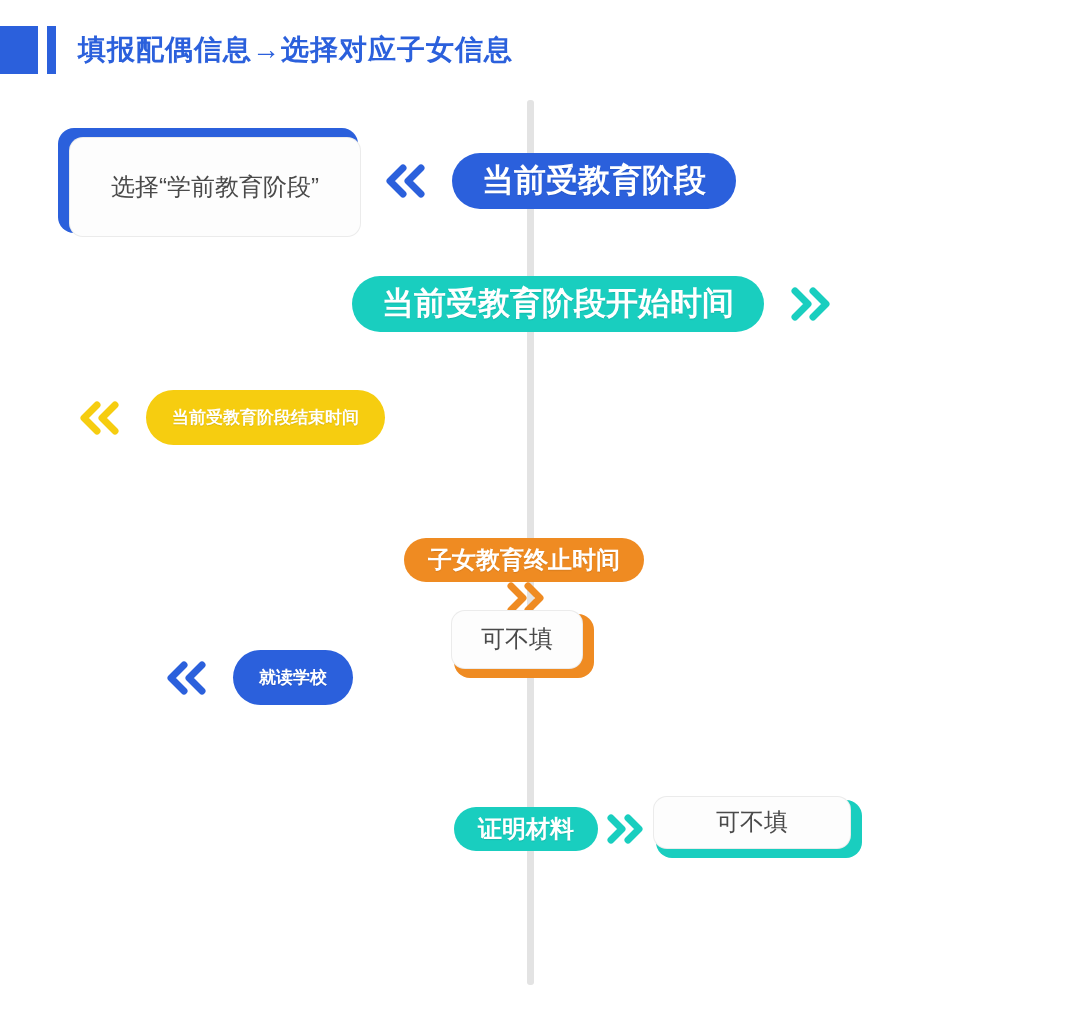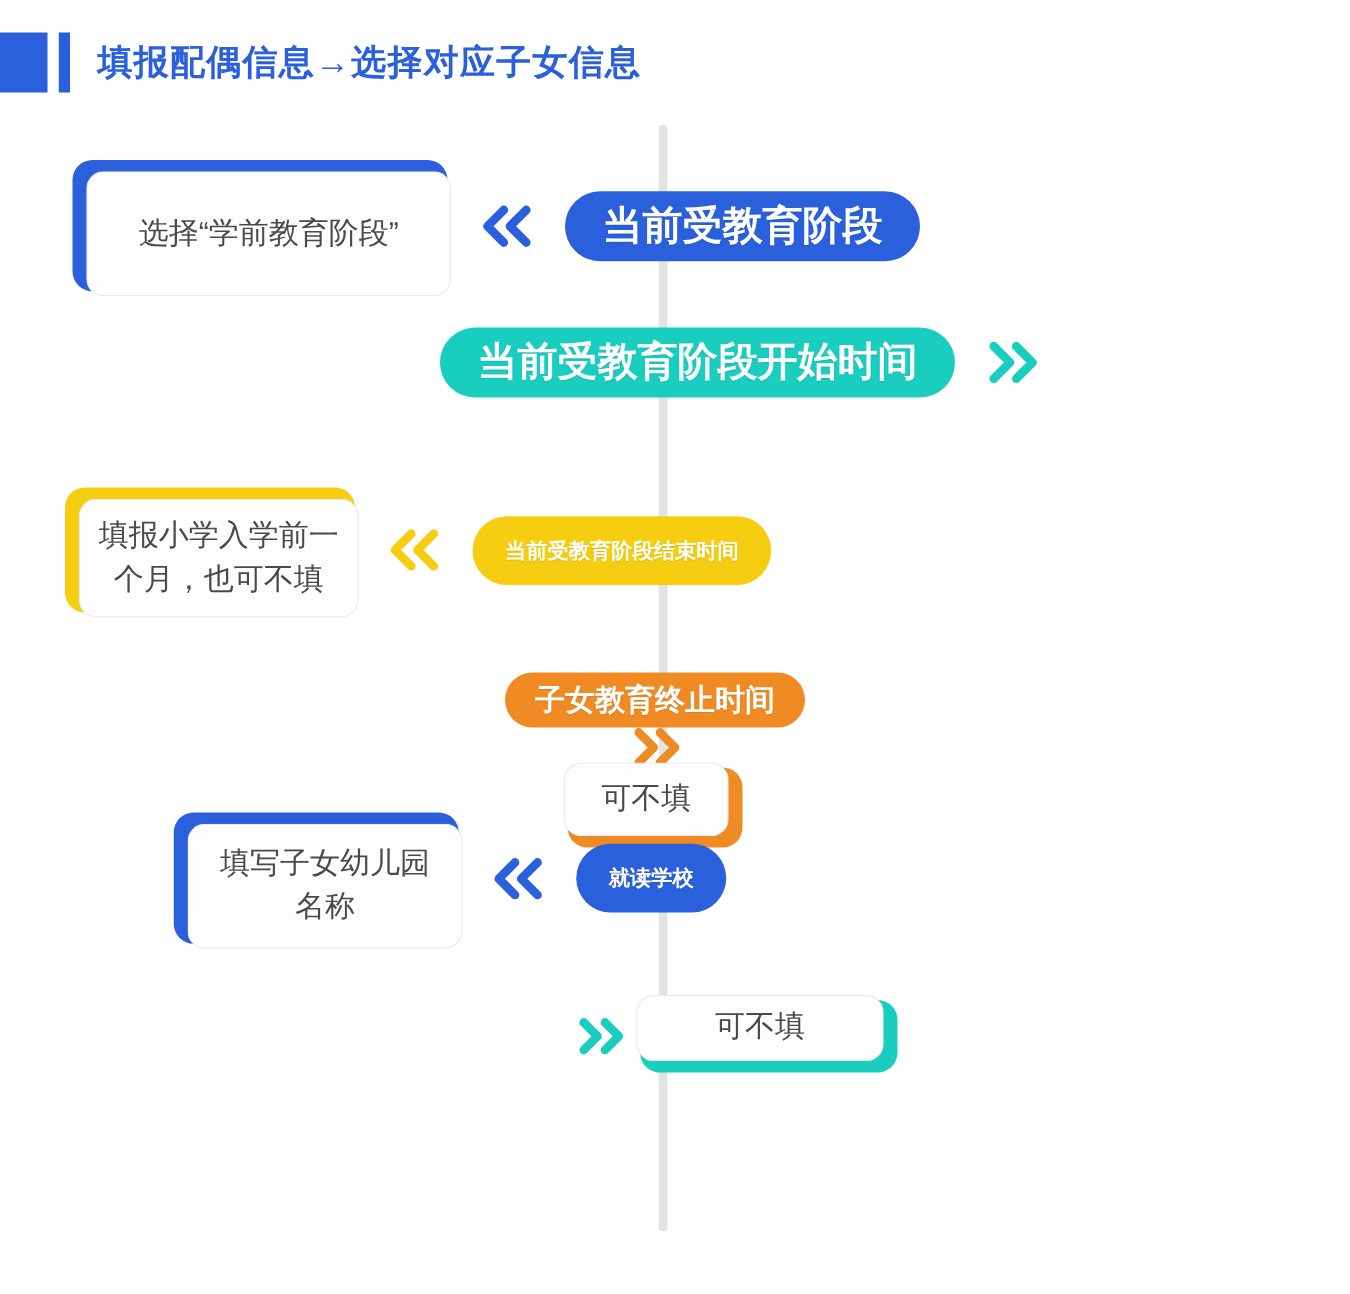--- a/index.html
+++ b/index.html
@@ -118,21 +118,21 @@
   
   .chev {
     display: flex;
     align-items: center;
     line-height: 0;
   }
   .chev svg { display: block; }
 
   
   #row1 { left: 58px;  top: 128px; }
-  #row2 { left: 352px; top: 262px; }
+  #row2 { left: 352px; top: 276px; }
   #row3 { left: 52px;  top: 390px; }
   #row4 { left: 404px; top: 538px; flex-direction: column; }
   #row5 { left: 139px; top: 650px; }
   #row6 { left: 454px; top: 800px; }
 
   .gap-a { width: 26px; }
   .gap-b { width: 22px; }
 </style>
 </head>
 <body>
@@ -167,24 +167,20 @@
   <div class="chev">
     <svg width="46" height="34" viewBox="0 0 46 34" aria-hidden="true">
       <path d="M9 4 L22 17 L9 30" fill="none" stroke="#19cebf" stroke-width="7" stroke-linecap="round" stroke-linejoin="round"></path>
       <path d="M27 4 L40 17 L27 30" fill="none" stroke="#19cebf" stroke-width="7" stroke-linecap="round" stroke-linejoin="round"></path>
     </svg>
   </div>
   <div class="gap-a"></div>
 </div>
 
 <div class="row" id="row3">
-  <div class="card-wrap shift-br" style="width:232px;height:100px;">
-    <div class="card-plate" style="background:#f6cd10;"></div>
-    <div class="card-face">填报小学入学前一个月，也可不填</div>
-  </div>
   <div class="gap-a"></div>
   <div class="chev">
     <svg width="46" height="34" viewBox="0 0 46 34" aria-hidden="true">
       <path d="M19 4 L6 17 L19 30" fill="none" stroke="#f6cd10" stroke-width="7" stroke-linecap="round" stroke-linejoin="round"></path>
       <path d="M37 4 L24 17 L37 30" fill="none" stroke="#f6cd10" stroke-width="7" stroke-linecap="round" stroke-linejoin="round"></path>
     </svg>
   </div>
   <div class="gap-b"></div>
   <div class="pill mid" style="background:#f6cd10;">当前受教育阶段结束时间</div>
 </div>
@@ -199,36 +195,33 @@
     </svg>
   </div>
   <div class="gap-a"></div>
   <div class="card-wrap shift-tl" style="width:140px;height:64px;">
     <div class="card-plate" style="background:#ef8b22;"></div>
     <div class="card-face">可不填</div>
   </div>
 </div>
 
 <div class="row" id="row5">
-  <div class="card-wrap shift-br" style="width:228px;height:105px;">
-    <div class="card-plate" style="background:#2b60dc;"></div>
-    <div class="card-face">填写子女幼儿园名称</div>
-  </div>
   <div class="gap-a"></div>
   <div class="chev">
     <svg width="46" height="34" viewBox="0 0 46 34" aria-hidden="true">
       <path d="M19 4 L6 17 L19 30" fill="none" stroke="#2b60dc" stroke-width="7" stroke-linecap="round" stroke-linejoin="round"></path>
       <path d="M37 4 L24 17 L37 30" fill="none" stroke="#2b60dc" stroke-width="7" stroke-linecap="round" stroke-linejoin="round"></path>
     </svg>
   </div>
   <div class="gap-b"></div>
   <div class="pill mid" style="background:#2b60dc;">就读学校</div>
 </div>
 
 <div class="row" id="row6">
+  <div class="pill small" style="background:#19cebf;">证明材料</div>
   <div style="width:6px;"></div>
   <div class="chev">
     <svg width="40" height="32" viewBox="0 0 40 32" aria-hidden="true">
       <path d="M7 5 L18 16 L7 27" fill="none" stroke="#19cebf" stroke-width="7" stroke-linecap="round" stroke-linejoin="round"></path>
       <path d="M24 5 L35 16 L24 27" fill="none" stroke="#19cebf" stroke-width="7" stroke-linecap="round" stroke-linejoin="round"></path>
     </svg>
   </div>
   <div style="width:12px;"></div>
   <div class="card-wrap shift-tl" style="width:206px;height:58px;">
     <div class="card-plate" style="background:#19cebf;"></div>

